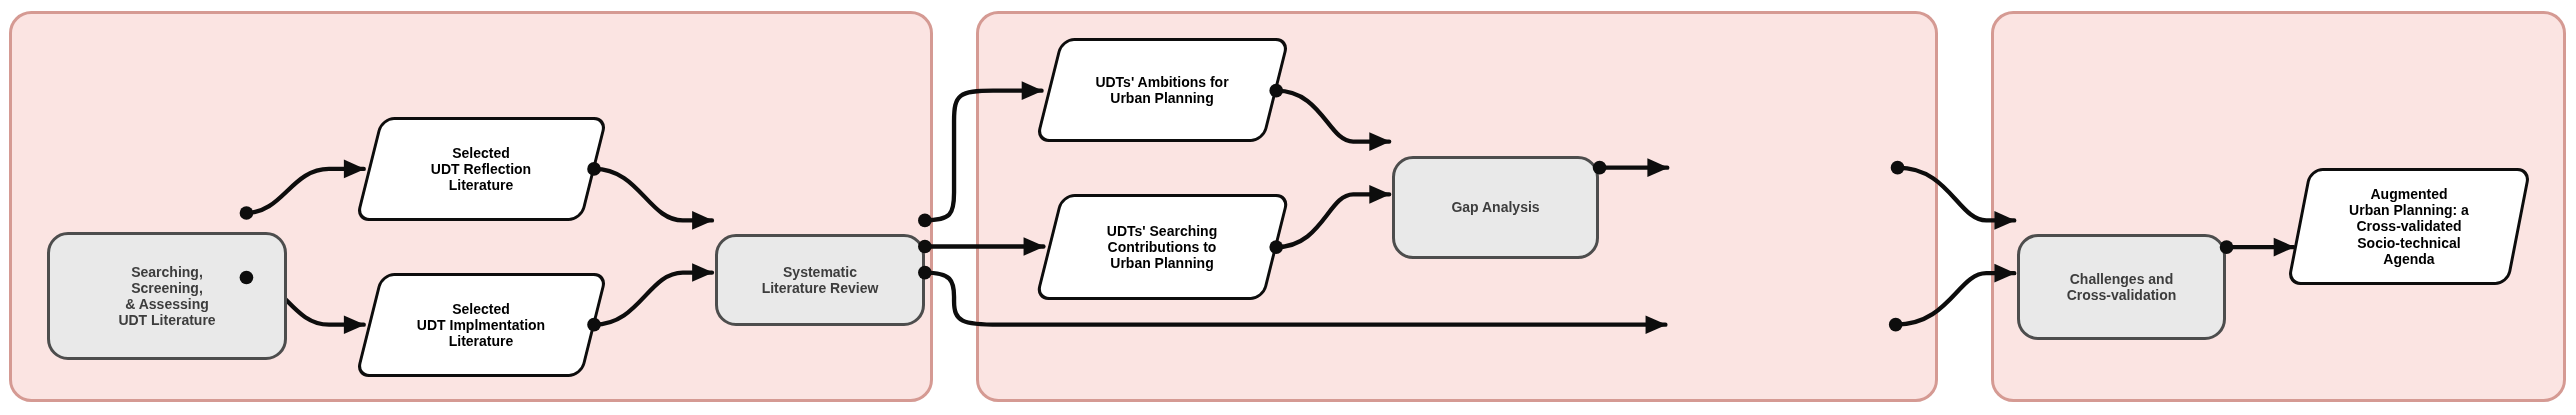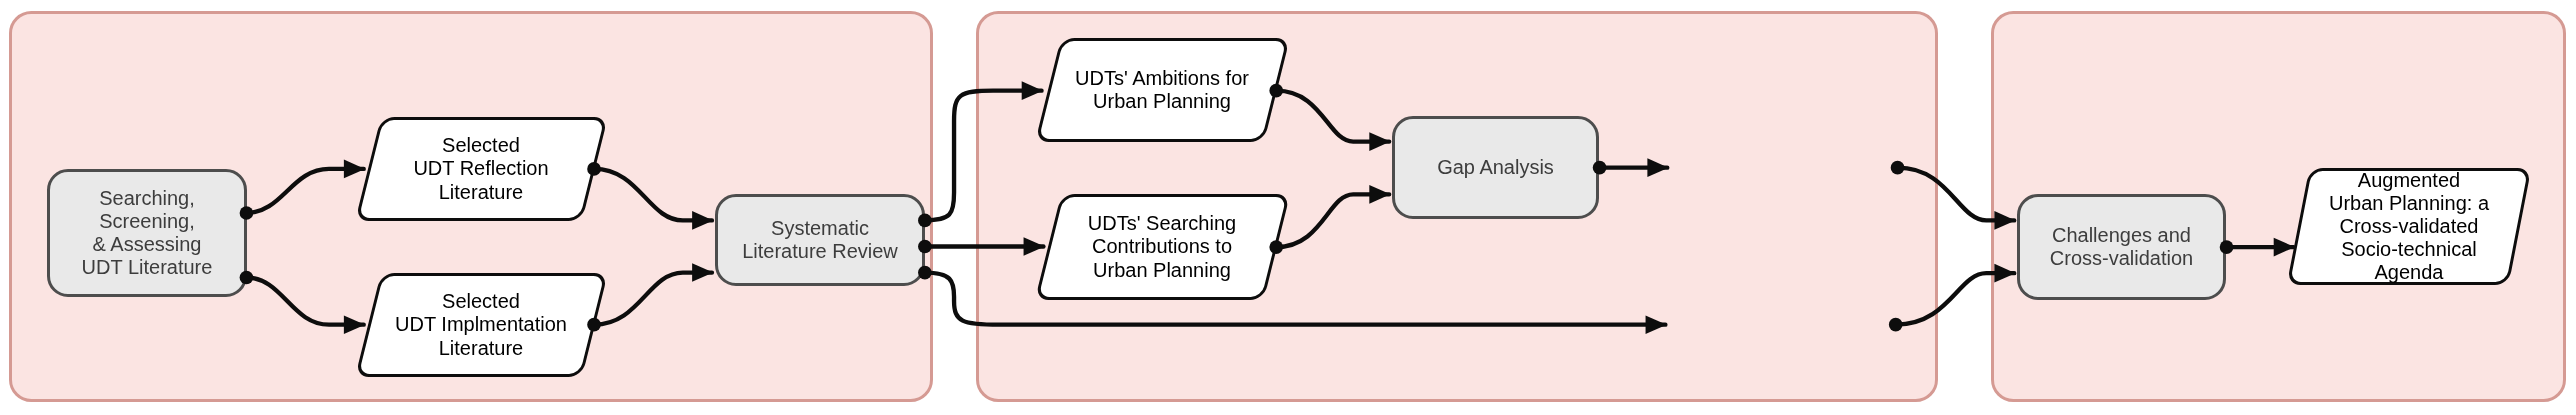--- a/index.html
+++ b/index.html
@@ -20,32 +20,33 @@
     z-index: 0;
   }
   svg.layer { position: absolute; left: 0; top: 0; z-index: 1; }
   svg.layer.top { z-index: 3; }
   .node {
     position: absolute;
     display: flex;
     align-items: center;
     justify-content: center;
     text-align: center;
-    font-weight: normal;
-    font-size: 20px;
+    font-weight: bold;
+    font-size: 14px;
     line-height: 1.16;
     white-space: pre-line;
     box-sizing: border-box;
     z-index: 2;
   }
   .process {
     background: #e9e9e9;
     border: 3.1px solid #4d4d4d;
     border-radius: 21px;
     color: #3d3d3d;
+    margin-top: 40px;
   }
   .para .para-bg {
     position: absolute;
     top: 0; bottom: 0; left: 13.7px; right: 13.7px;
     background: #ffffff;
     border: 3.7px solid #0d0d0d;
     border-radius: 13.7px;
     transform: skewX(-14deg);
   }
   .para-tall .para-bg {
@@ -82,21 +83,21 @@
     <path class="edge" marker-end="url(#ah)" d="M1490,397 L1681,397"></path>
     <path class="edge" marker-end="url(#ah)" d="M1490,439 C1532,439 1537,452 1537,478 L1537,485 C1537,518 1550,523 1610,523 L2683,523"></path>
     <path class="edge" marker-end="url(#ah)" d="M2056,146 C2130,146 2140,228 2180,228 L2238,228"></path>
     <path class="edge" marker-end="url(#ah)" d="M2056,398 C2130,398 2140,313 2180,313 L2238,313"></path>
     <path class="edge" marker-end="url(#ah)" d="M2577,270 L2686,270"></path>
     <path class="edge" marker-end="url(#ah)" d="M3057,270 C3140,270 3155,355 3200,355 L3245,355"></path>
     <path class="edge" marker-end="url(#ah)" d="M3054,523 C3140,523 3155,440 3200,440 L3245,440"></path>
     <path class="edge" marker-end="url(#ah)" d="M3587,398 L3695,398"></path>
   </svg>
 
-  <div class="node process" style="left:47px; top:169px; width:200px; height:128px">
+  <div class="node process" style="left:47px; top:192px; width:240px; height:128px">
     <div class="label">Searching,
 Screening,
 &amp; Assessing
 UDT Literature</div>
   </div>
 
   <div class="node para" style="left:354px; top:117px; width:254px; height:104px">
     <div class="para-bg"></div>
     <div class="label">Selected
 UDT Reflection

